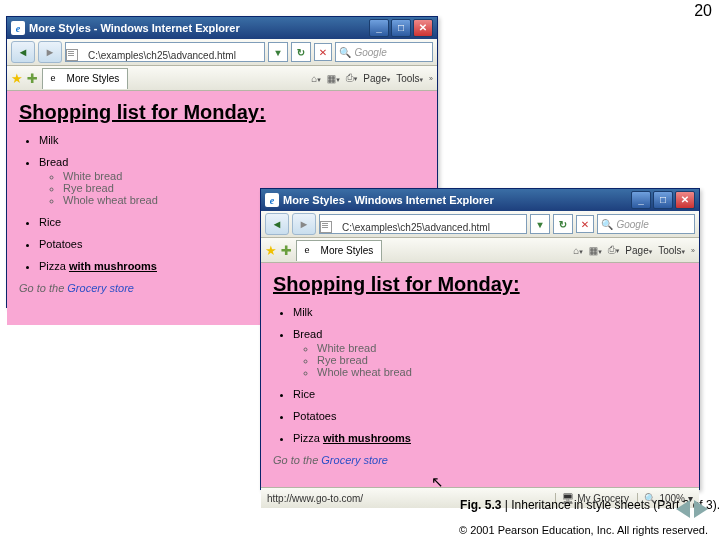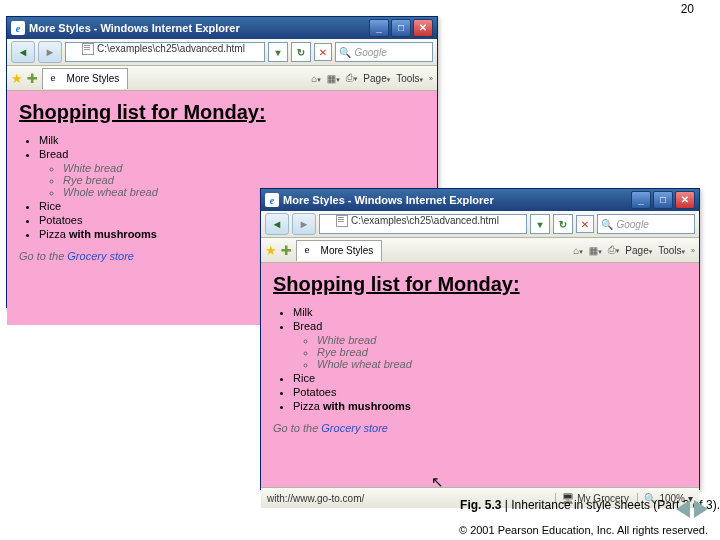--- a/index.html
+++ b/index.html
@@ -1,49 +1,49 @@
 <!DOCTYPE html>
 <html><head>
 <meta charset="utf-8">
 <style>
   body{margin:0;font-family:Arial,Helvetica,sans-serif;background:#fff;width:720px;height:540px;position:relative;overflow:hidden;font-size:11px}
-  .page-num{position:absolute;top:2px;right:26px;font-size:12px}
+  .page-num{position:absolute;top:2px;right:8px;font-size:16px}
   .win{position:absolute;background:#ece9d8;border:1px solid #0a246a;box-shadow:2px 2px 4px rgba(0,0,0,.2)}
   .win.a{left:6px;top:16px;width:430px;height:290px}
   .win.b{left:260px;top:188px;width:438px;height:300px}
   .titlebar{height:22px;background:linear-gradient(#3a6ea5,#1d3f7d);display:flex;align-items:center;padding:0 4px;color:#fff;font-weight:bold;font-size:11px}
   .titlebar .ie-e{width:14px;height:14px;background:#fff;color:#0a6cce;font-weight:bold;font-family:Georgia,serif;font-style:italic;border-radius:2px;display:flex;align-items:center;justify-content:center;margin-right:4px;font-size:10px}
   .titlebar .ttl{flex:1;white-space:nowrap;overflow:hidden}
   .wbtns{display:flex;gap:2px}
   .wbtn{width:18px;height:16px;background:linear-gradient(#6fa0de,#2c5aa0);border:1px solid #1a3d6e;border-radius:2px;display:flex;align-items:center;justify-content:center;color:#fff;font-size:10px;line-height:1}
   .wbtn.cls{background:linear-gradient(#e88,#c33)}
   .navrow{height:26px;background:linear-gradient(#fafaf5,#e5e5da);border-bottom:1px solid #b5b5a5;display:flex;align-items:center;padding:0 4px;gap:3px}
   .navbtn{width:22px;height:20px;border:1px solid #9fb8cf;border-radius:3px;background:linear-gradient(#eaf2fa,#c9deee);display:flex;align-items:center;justify-content:center;color:#2a6e2a;font-size:11px}
   .navbtn.fwd{color:#888}
-  .addr{flex:1;height:18px;background:#fff;border:1px solid #7f9db9;display:flex;align-items:flex-start;padding:0 16px;font-size:10px;color:#333;gap:3px}
+  .addr{flex:1;height:18px;background:#fff;border:1px solid #7f9db9;display:flex;align-items:flex-end;padding:0 0;font-size:10px;color:#333;gap:10px}
   .addr .pg{width:10px;height:10px;background:#fff;border:1px solid #999;position:relative}
   .addr .pg::after{content:'';position:absolute;left:1px;top:1px;width:6px;height:1px;background:#999;box-shadow:0 2px #999,0 4px #999}
   .gobtn{width:18px;height:18px;background:#fff;border:1px solid #7f9db9;display:flex;align-items:center;justify-content:center;color:#3a7f3a;font-weight:bold;font-size:10px}
   .xbtn{width:16px;height:16px;background:#fff;border:1px solid #7f9db9;display:flex;align-items:center;justify-content:center;color:#c33;font-size:10px}
   .srch{width:90px;height:18px;background:#fff;border:1px solid #7f9db9;padding:0 3px;color:#999;font-size:10px;font-style:italic;display:flex;align-items:center;gap:3px}
   .mag{color:#888;font-style:normal}
   .tabrow{height:24px;background:linear-gradient(#fafaf5,#e5e5da);border-bottom:1px solid #b5b5a5;display:flex;align-items:center;padding:0 4px;gap:4px}
   .star{color:#f0c000;font-size:13px}
   .tab{height:20px;background:#fff;border:1px solid #9ba89b;border-bottom:none;padding:0 8px;display:flex;align-items:center;gap:4px;font-size:10px}
   .tbright{margin-left:auto;display:flex;gap:6px;font-size:10px;color:#333;align-items:center}
   .tbright .ico{color:#555}
   .drop{font-size:7px;color:#555}
   .content{background:#f9a8d4;padding:8px 12px;font-family:Arial;color:#000;height:calc(100% - 72px);overflow:hidden;position:relative}
   .win.b .content{height:calc(100% - 92px)}
   .h1{font-size:20px;font-weight:bold;text-decoration:underline;margin:2px 0 10px;font-family:Arial}
   ul.top{list-style:disc;padding-left:20px;margin:0;font-size:11px}
-  ul.top>li{margin:2px 0}
+  ul.top>li{margin:10px 0}
   ul.sub{list-style:circle;padding-left:24px;margin:2px 0}
-  ul.sub li{color:#666;font-style:italic}
-  .mush{font-weight:bold}
+  ul.sub li{color:#666;}
+  .mush{text-decoration:underline;font-weight:bold}
   .goto{font-style:italic;color:#666;margin-top:10px;font-size:11px}
   .goto a{color:#2a4fc7}
   .cursor{position:absolute;left:170px;top:210px;font-size:15px;pointer-events:none}
   .status{height:20px;background:linear-gradient(#fafaf5,#e5e5da);border-top:1px solid #b5b5a5;display:flex;align-items:center;padding:0 6px;font-size:10px;color:#333;gap:8px}
   .status .spacer{flex:1}
   .status .seg{border-left:1px solid #b5b5a5;padding-left:6px;display:flex;align-items:center;gap:3px}
   .zoom{color:#333}
   .caption{position:absolute;left:0;right:0;top:498px;text-align:right;font-size:12px}
   .caption b{font-weight:bold}
   .footer{position:absolute;right:12px;bottom:4px;font-size:11px}
@@ -170,21 +170,21 @@
         </ul>
       </li>
       <li>Rice</li>
       <li>Potatoes</li>
       <li><span>Pizza </span><span class="mush">with mushrooms</span></li>
     </ul>
     <div class="goto"><span>Go to the </span><a>Grocery store</a></div>
     <span class="cursor">↖</span>
   </div>
   <div class="status">
-    <span>with://www.go-to.com/</span>
+    <span>http://www.go-to.com/</span>
     <span class="spacer"></span>
     <span class="seg">🖥 <span>My Grocery</span></span>
     <span class="seg zoom">🔍 <span>100%</span> ▾</span>
   </div>
 </div>
 
 <div class="caption">
   <b>Fig. 5.3</b><span> | </span><span>Inheritance in style sheets (Part 3 of 3).</span>
 </div>
 

